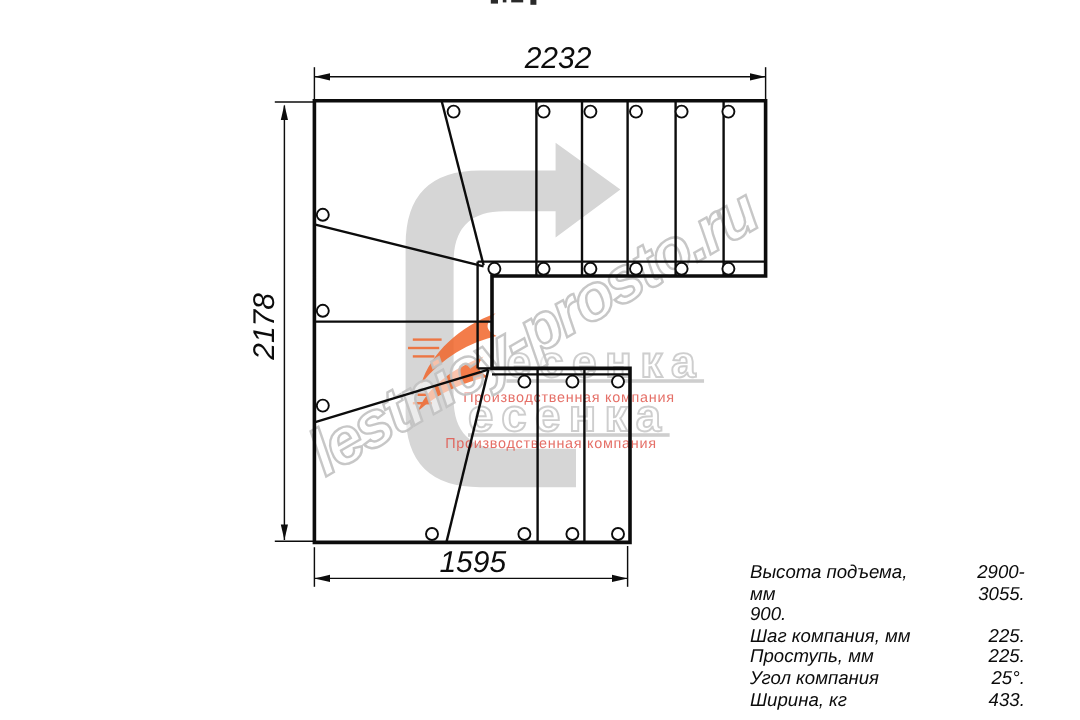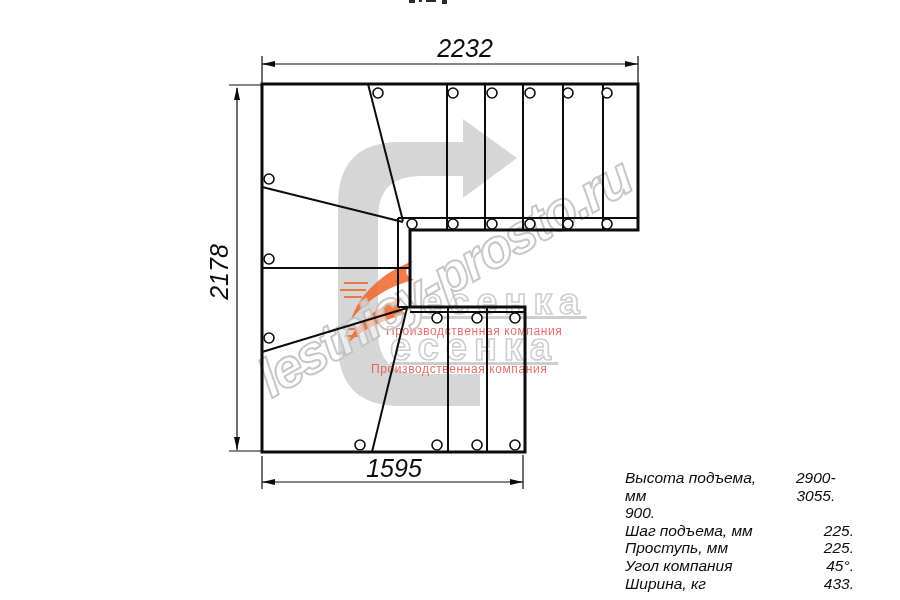--- a/index.html
+++ b/index.html
@@ -30,21 +30,21 @@
     color:rgba(224,86,76,0.85);
   }
   .wm-caption.upper{left:386px;top:324px;}
   .wm-caption.lower{left:371px;top:362px;}
   
   .specs{
     position:absolute;left:625px;top:429px;width:229px;
     font-style:italic;font-size:15.5px;line-height:17.6px;color:#0b0b0b;margin-top:40px;
   }
   .specs .row{display:flex;justify-content:space-between;}
-  .specs .val{text-align:center;}
+  .specs .val{text-align:right;}
 </style>
 </head>
 <body>
 
 <div class="stage">
 
   <svg class="layer" viewBox="0 0 900 600">
     <path d="M480 406 L400 406 Q338 406 338 344 L338 204 Q338 142 400 142
              L463 142 L463 119 L517 158 L463 198 L463 176 L420 176
              Q378 176 378 218 L378 332 Q378 374 420 374 L480 374 Z" fill="#d6d6d6"></path>
@@ -175,30 +175,30 @@
 
   <div class="specs">
     <div class="row">
       <span class="lbl">Высота подъема, мм</span>
       <span class="val">2900-3055.</span>
     </div>
     <div class="row">
       <span class="val">900.</span>
     </div>
     <div class="row">
-      <span class="lbl">Шаг подъема, мм</span>
+      <span class="lbl">Шаг компания, мм</span>
       <span class="val">225.</span>
     </div>
     <div class="row">
       <span class="lbl">Проступь, мм</span>
       <span class="val">225.</span>
     </div>
     <div class="row">
       <span class="lbl">Угол компания</span>
-      <span class="val">45°.</span>
+      <span class="val">25°.</span>
     </div>
     <div class="row">
       <span class="lbl">Ширина, кг</span>
       <span class="val">433.</span>
     </div>
   </div>
 
 </div>
 
 </body></html>

